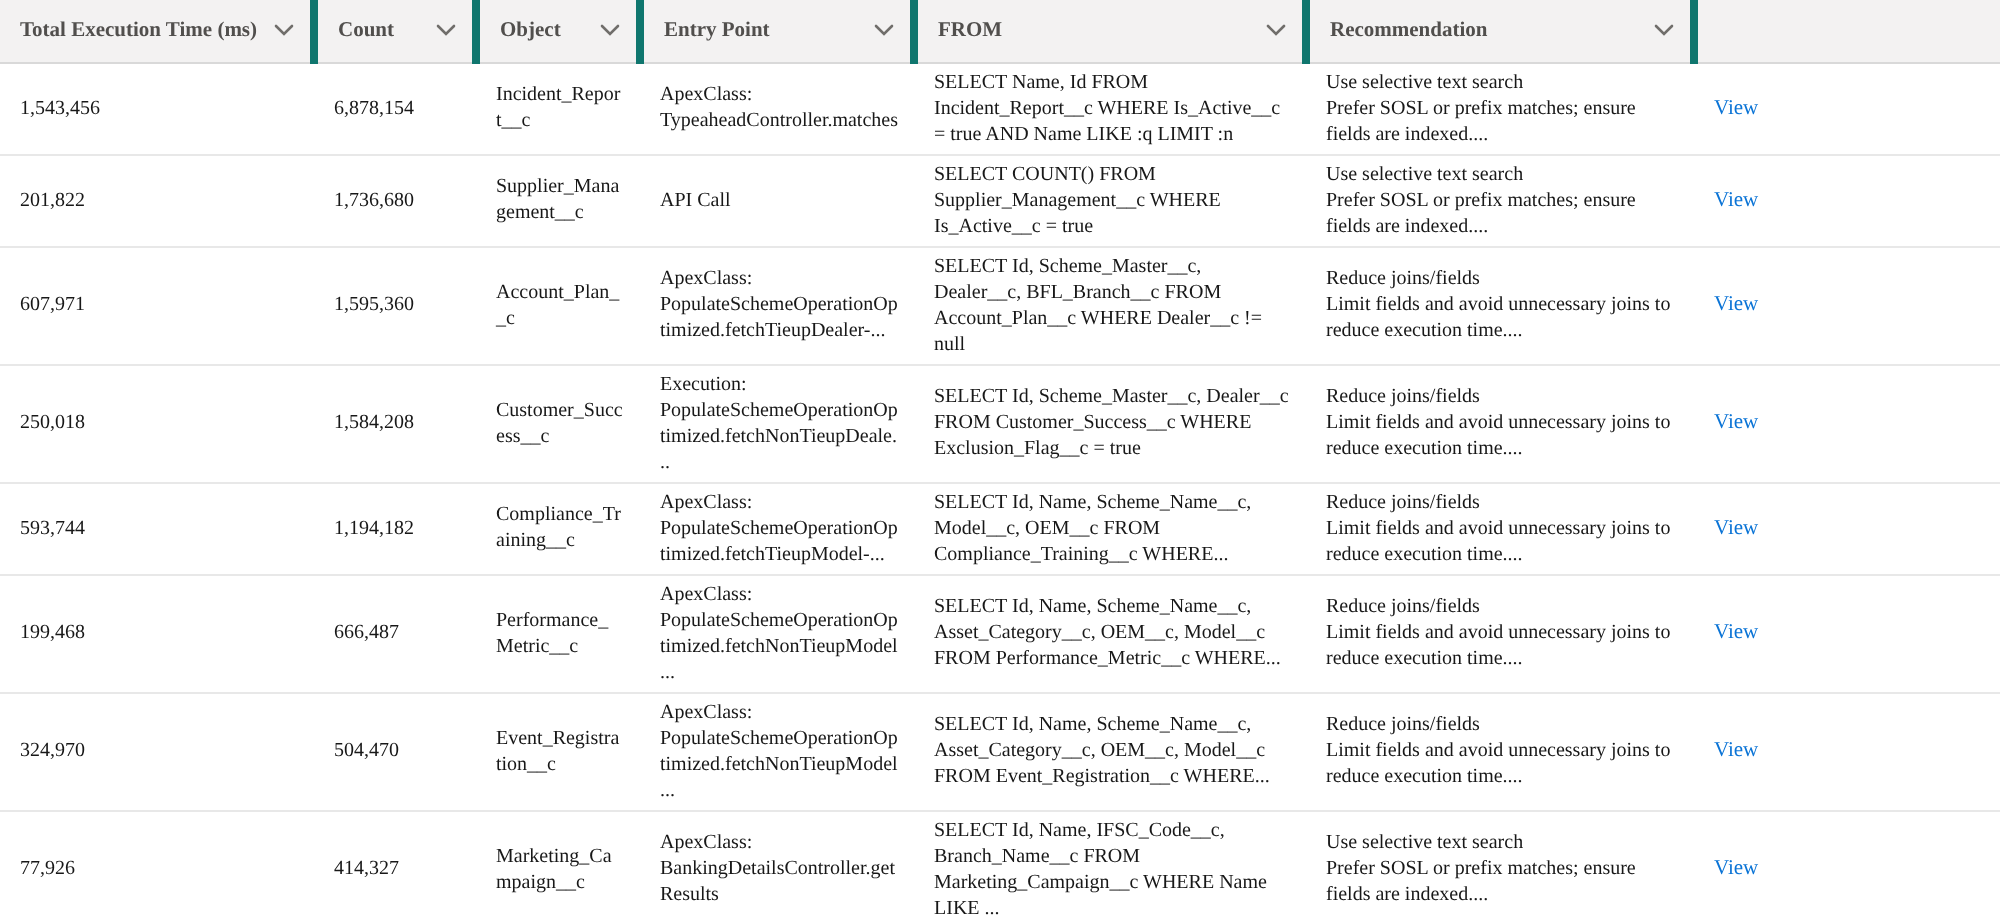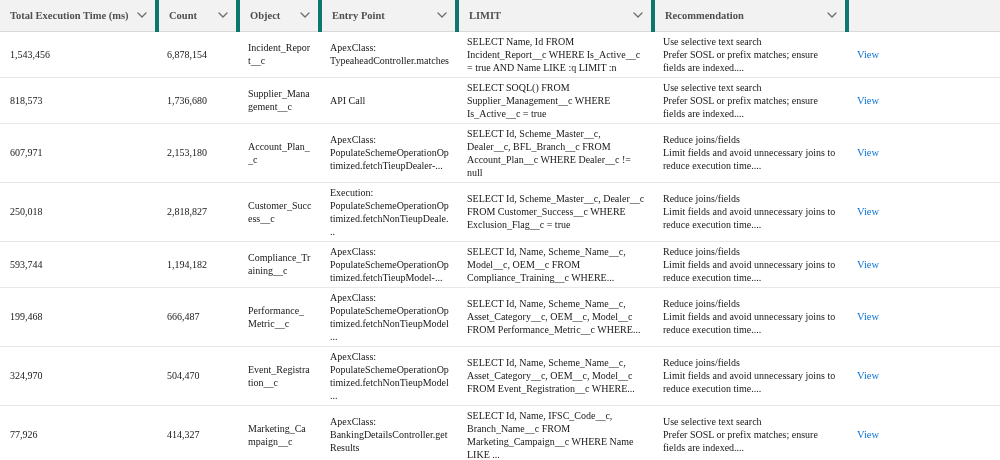--- a/index.html
+++ b/index.html
@@ -117,21 +117,21 @@
             <span class="th-label">Entry Point</span>
             <span class="chev">
               <svg width="10" height="6" viewBox="0 0 10 6">
                   <path d="M1 1 L5 5 L9 1" stroke="#706e6b" stroke-width="1.3" fill="none" stroke-linecap="round"></path>
                 </svg>
             </span>
           </span>
         </th>
         <th>
           <span class="th-inner">
-            <span class="th-label">LIMIT</span>
+            <span class="th-label">FROM</span>
             <span class="chev">
               <svg width="10" height="6" viewBox="0 0 10 6">
                   <path d="M1 1 L5 5 L9 1" stroke="#706e6b" stroke-width="1.3" fill="none" stroke-linecap="round"></path>
                 </svg>
             </span>
           </span>
         </th>
         <th>
           <span class="th-inner">
             <span class="th-label">Recommendation</span>
@@ -155,52 +155,52 @@
     <td>
       <span class="rec-title">Use selective text search</span>
       <span class="rec-detail">Prefer SOSL or prefix matches; ensure fields are indexed....</span>
     </td>
     <td>
       <a class="view-link">View</a>
     </td>
   </tr>
 
   <tr>
-    <td>818,573</td>
+    <td>201,822</td>
     <td>1,736,680</td>
     <td>Supplier_Management__c</td>
     <td>API Call</td>
-    <td>SELECT SOQL() FROM Supplier_Management__c WHERE Is_Active__c = true</td>
+    <td>SELECT COUNT() FROM Supplier_Management__c WHERE Is_Active__c = true</td>
     <td>
       <span class="rec-title">Use selective text search</span>
       <span class="rec-detail">Prefer SOSL or prefix matches; ensure fields are indexed....</span>
     </td>
     <td>
       <a class="view-link">View</a>
     </td>
   </tr>
 
   <tr>
     <td>607,971</td>
-    <td>2,153,180</td>
+    <td>1,595,360</td>
     <td>Account_Plan__c</td>
     <td>ApexClass: PopulateSchemeOperationOptimized.fetchTieupDealer-...</td>
     <td>SELECT Id, Scheme_Master__c, Dealer__c, BFL_Branch__c FROM Account_Plan__c WHERE Dealer__c != null</td>
     <td>
       <span class="rec-title">Reduce joins/fields</span>
       <span class="rec-detail">Limit fields and avoid unnecessary joins to reduce execution time....</span>
     </td>
     <td>
       <a class="view-link">View</a>
     </td>
   </tr>
 
   <tr>
     <td>250,018</td>
-    <td>2,818,827</td>
+    <td>1,584,208</td>
     <td>Customer_Success__c</td>
     <td>Execution: PopulateSchemeOperationOptimized.fetchNonTieupDeale...</td>
     <td>SELECT Id, Scheme_Master__c, Dealer__c FROM Customer_Success__c WHERE Exclusion_Flag__c = true</td>
     <td>
       <span class="rec-title">Reduce joins/fields</span>
       <span class="rec-detail">Limit fields and avoid unnecessary joins to reduce execution time....</span>
     </td>
     <td>
       <a class="view-link">View</a>
     </td>

